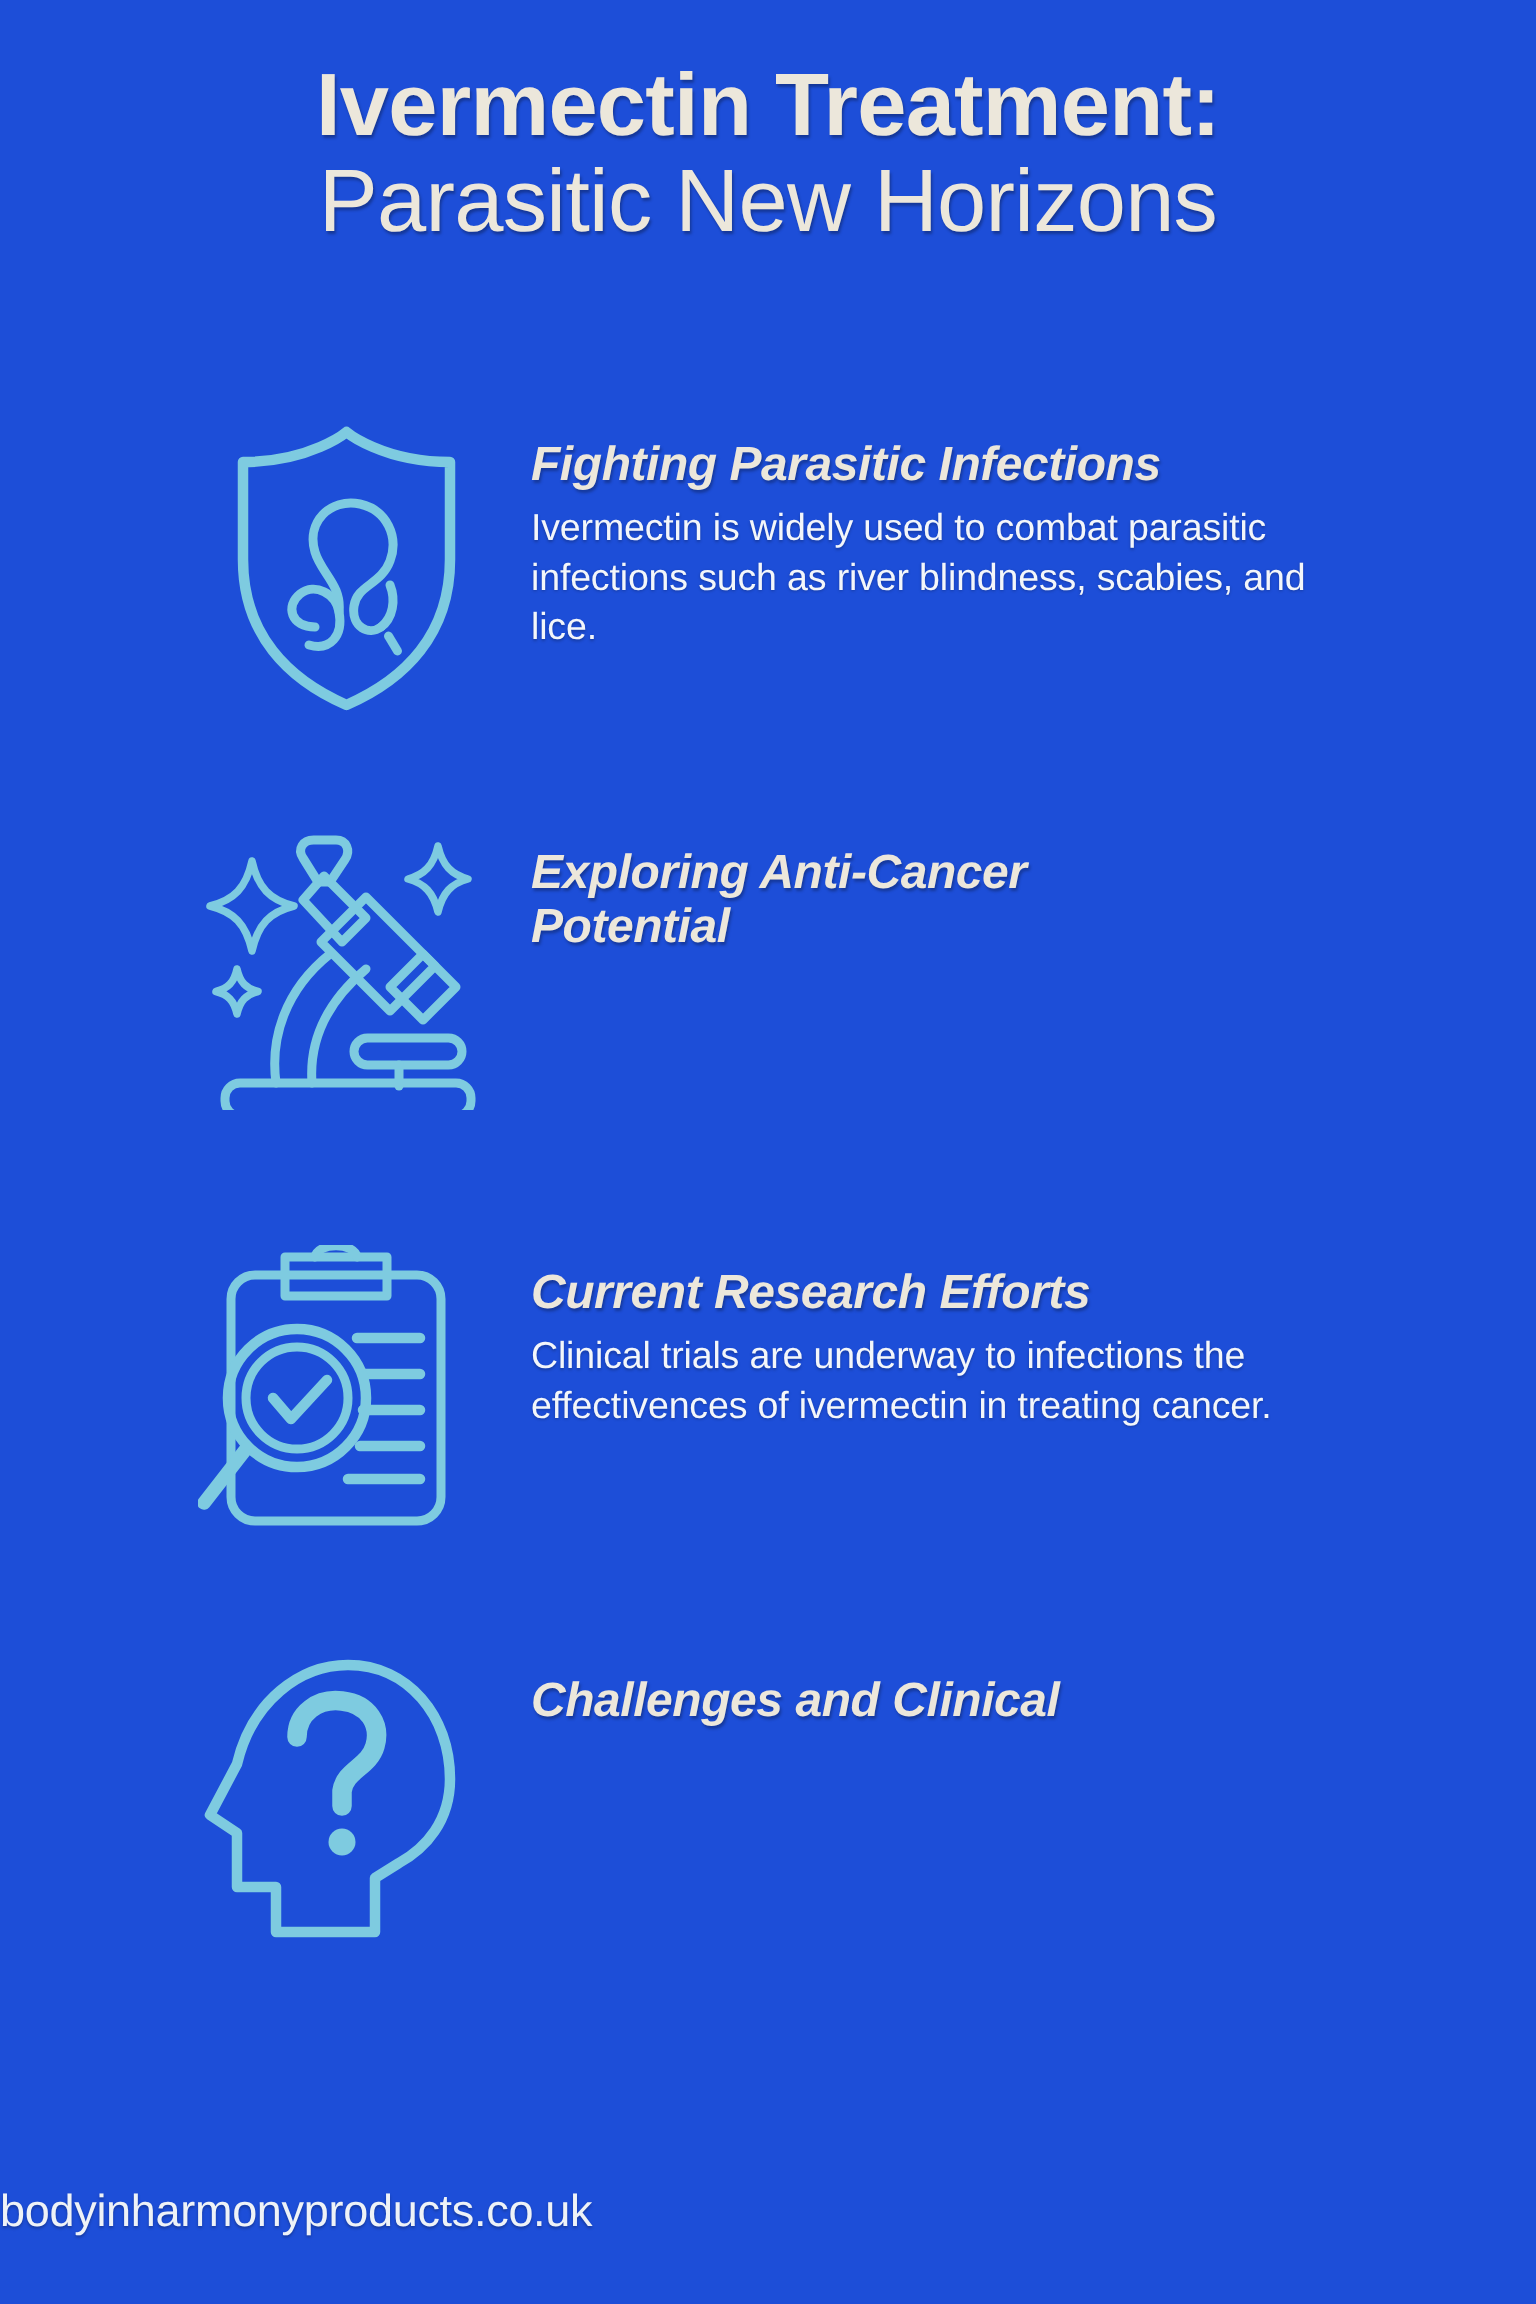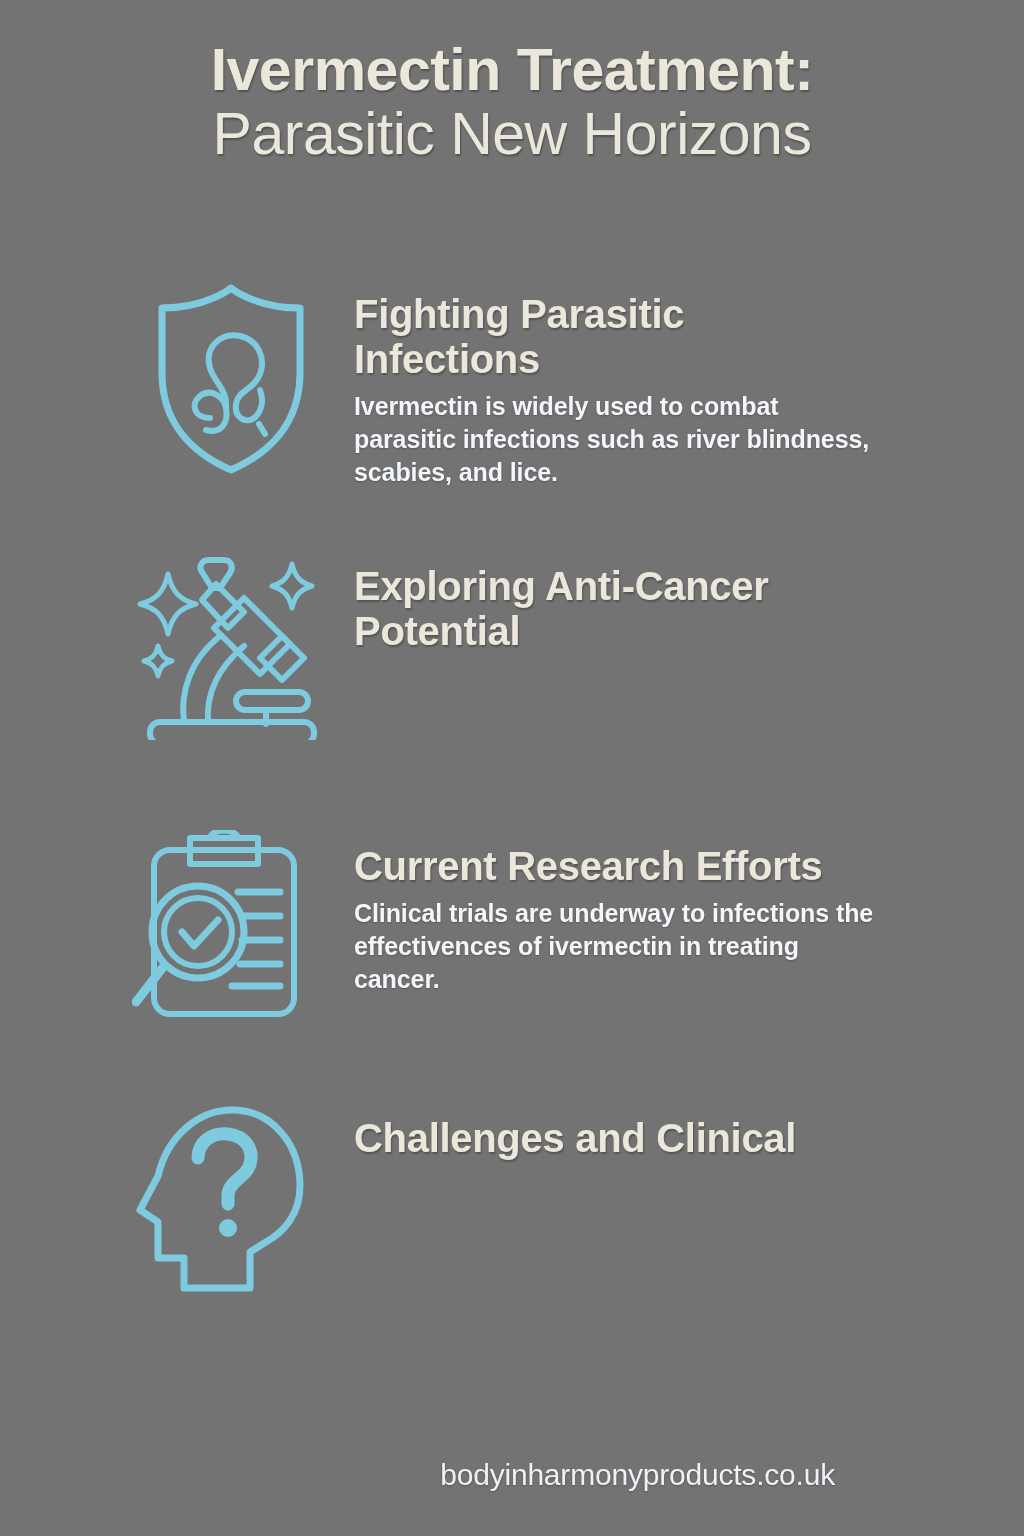--- a/index.html
+++ b/index.html
@@ -5,21 +5,21 @@
   * { margin:0; padding:0; box-sizing:border-box; }
   html, body {
     width:1024px; height:1536px;
     background:#16365e;
     font-family:"Liberation Sans", sans-serif;
     overflow:hidden;
   }
   .page {
     position:relative;
     width:1024px; height:1536px;
-    background:#737373;
+    background:#1d4ed8;
   }
 
   
   .title-block {
     padding-top:40px;
     text-align:center;
   }
   .title-line1 {
     font-size:59px;
     font-weight:bold;
@@ -61,45 +61,46 @@
     padding-top:6px;
   }
   .icon-cell svg { display:block; }
 
   .text-cell {
     flex:1 1 auto;
     padding-right:70px;
     padding-top:20px;
   }
   .sec-head {
-    font-size:40px;
+    font-size:32px;
     font-weight:bold;
     color:#ece7db;
     line-height:1.12;
     letter-spacing:-0.3px;
     text-shadow:1px 2px 2px rgba(0,0,0,.28);
     margin-bottom:8px;
     max-width:470px;
+    font-style:italic;
   }
   .sec-body {
     font-size:25px;
-    font-weight:bold;
+    font-weight:normal;
     color:#f3f6fa;
     line-height:1.33;
     letter-spacing:-0.1px;
     text-shadow:0px 1px 2px rgba(0,0,0,.25);
     max-width:520px;
   }
 
   
   .footer {
     position:absolute;
     bottom:44px; left:0;
     width:835px;
-    text-align:right;
+    text-align:left;
   }
   .footer-url {
     font-size:30px;
     color:#eef2f7;
     letter-spacing:-0.2px;
     text-shadow:0px 1px 2px rgba(0,0,0,.28);
   }
 </style>
 </head>
 <body>

